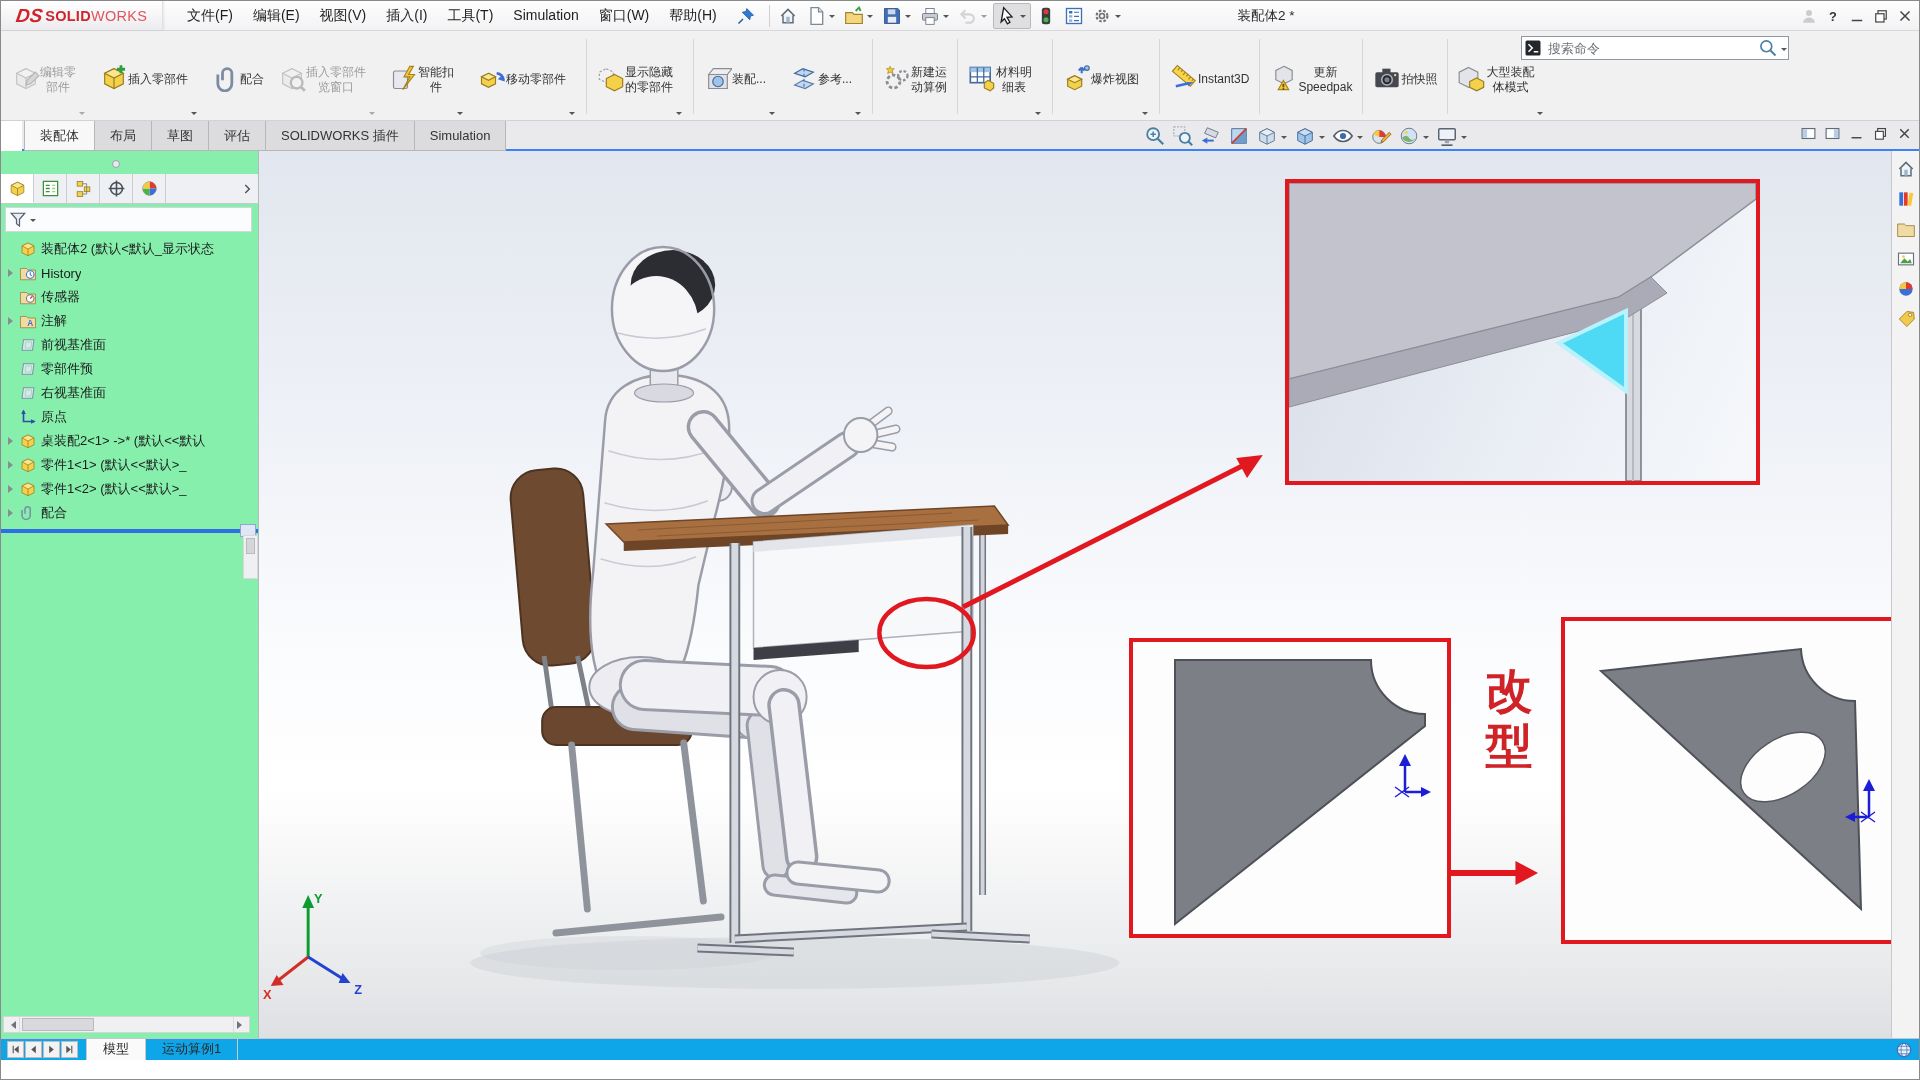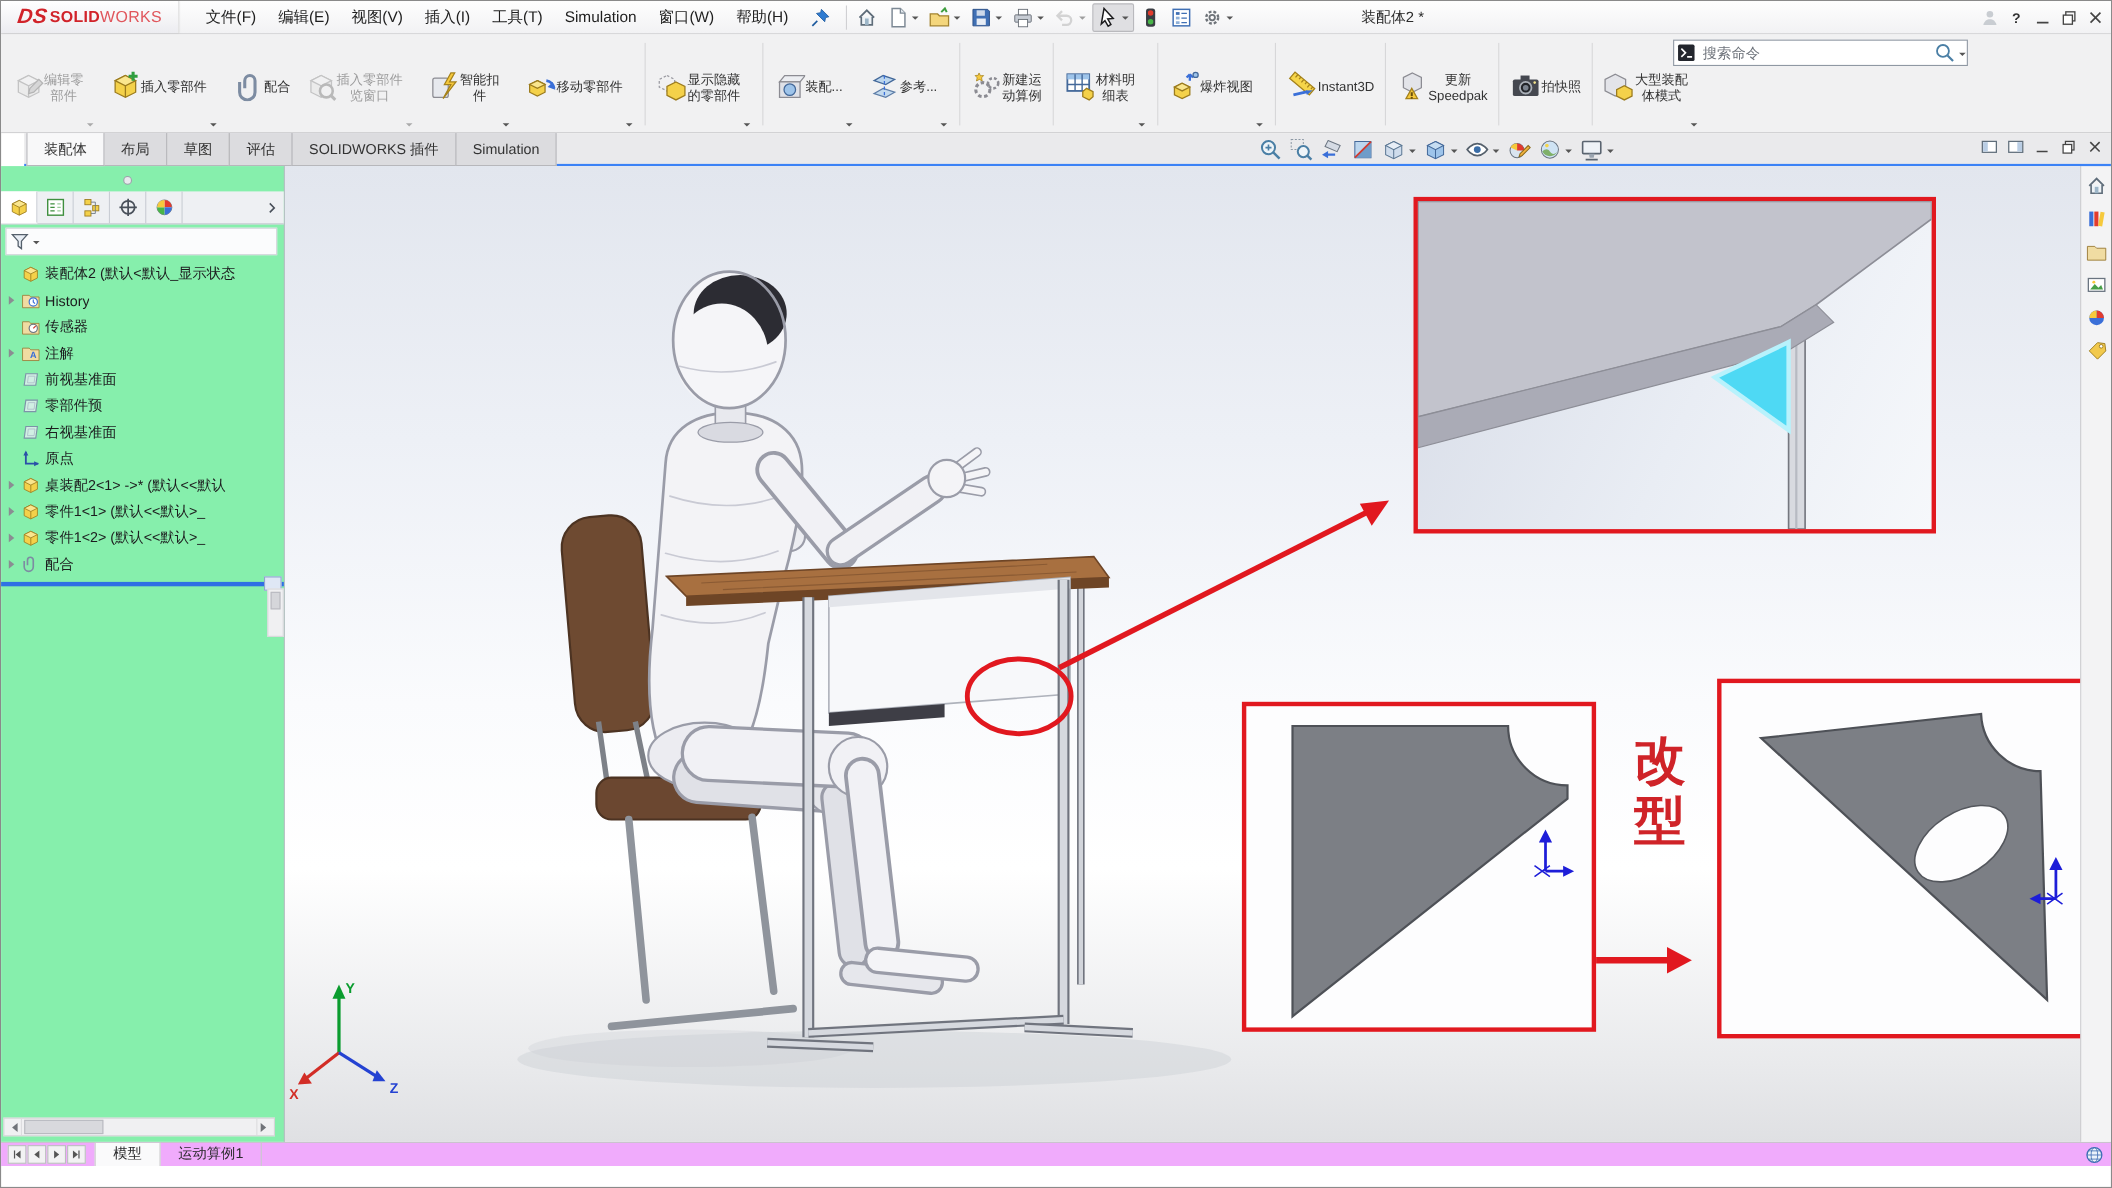--- a/index.html
+++ b/index.html
@@ -109,21 +109,21 @@
   #inset3 { left:1302px; top:466px; width:355px; height:327px; background:#fdfdfe; }
   .modify-label { position:absolute; left:1222px; top:512px; width:56px; text-align:center;
     color:#cf2328; font-weight:bold; font-size:47px; line-height:1.18; }
   .modify-label span { display:block; }
 
   .taskpane { width:28px; background:#f3f3f4; border-left:1px solid #c9c9cc; display:flex;
     flex-direction:column; align-items:center; padding-top:8px; gap:10px; }
   .taskpane .icn { width:20px; height:20px; }
 
   
-  .bottomtabs { height:22px; background:#f0abfc; border-top:1px solid #c6c6c9; display:flex; align-items:center; }
+  .bottomtabs { height:22px; background:#0ea5e9; border-top:1px solid #c6c6c9; display:flex; align-items:center; }
   .navgrp { display:flex; align-items:center; margin-left:6px; margin-right:8px; gap:1px; }
   .navbtn { width:17px; height:17px; background:#f2f2f3; border:1px solid #bcbcc0; display:flex;
     align-items:center; justify-content:center; }
   .navbtn .icn { width:11px; height:11px; }
   .btab { padding:0 16px; height:21px; line-height:20px; font-size:13px; color:#2a2a2c;
     border-right:1px solid #c9c9cc; }
   .btab:first-of-type { border-left:1px solid #c9c9cc; }
   .btab.active { background:#fafafb; }
   .bt-right { margin-left:auto; margin-right:6px; width:18px; height:18px; }
   .statusbar { height:21px; background:#f7f8f9; border-top:1px solid #cfcfd2; display:flex; align-items:center;

